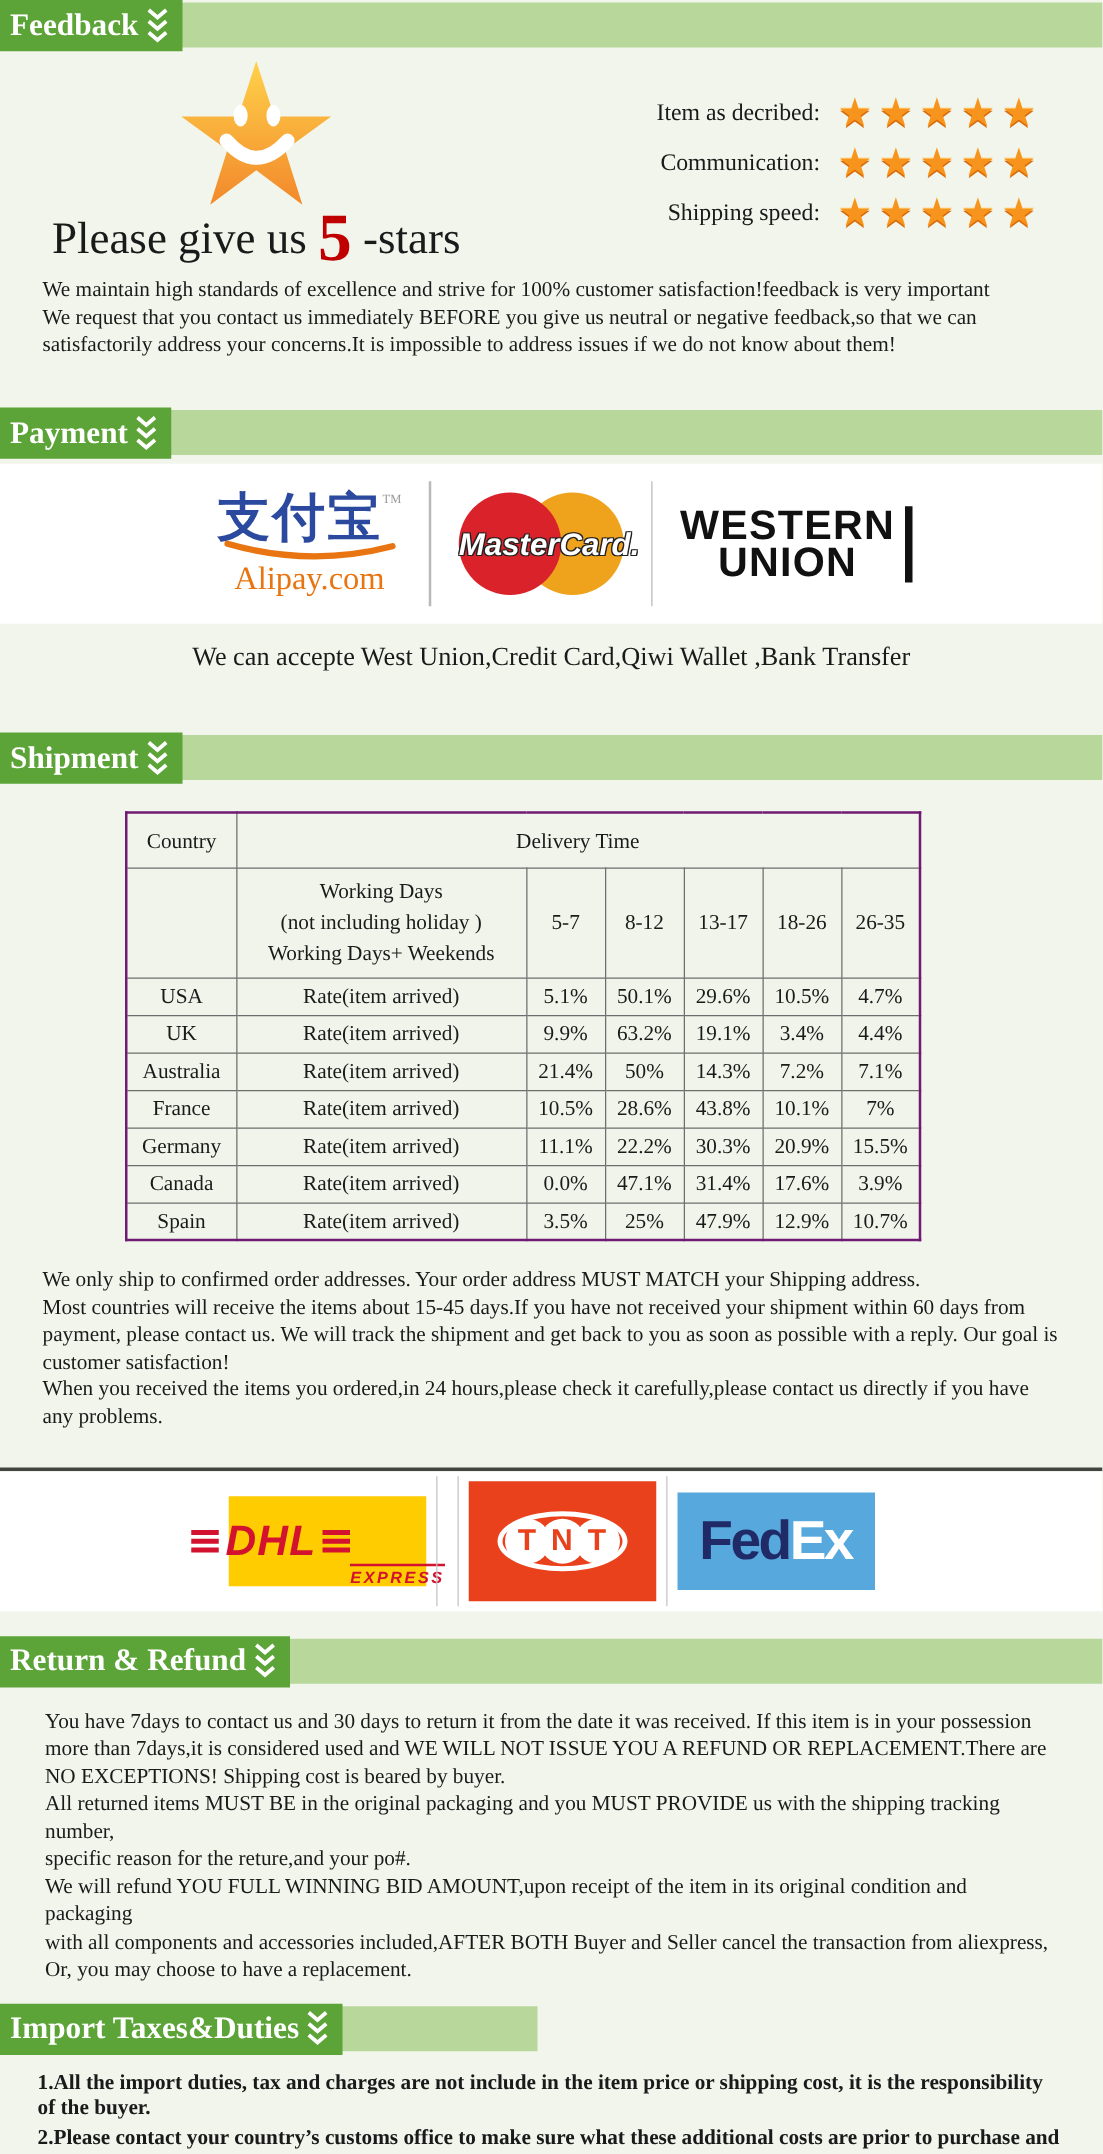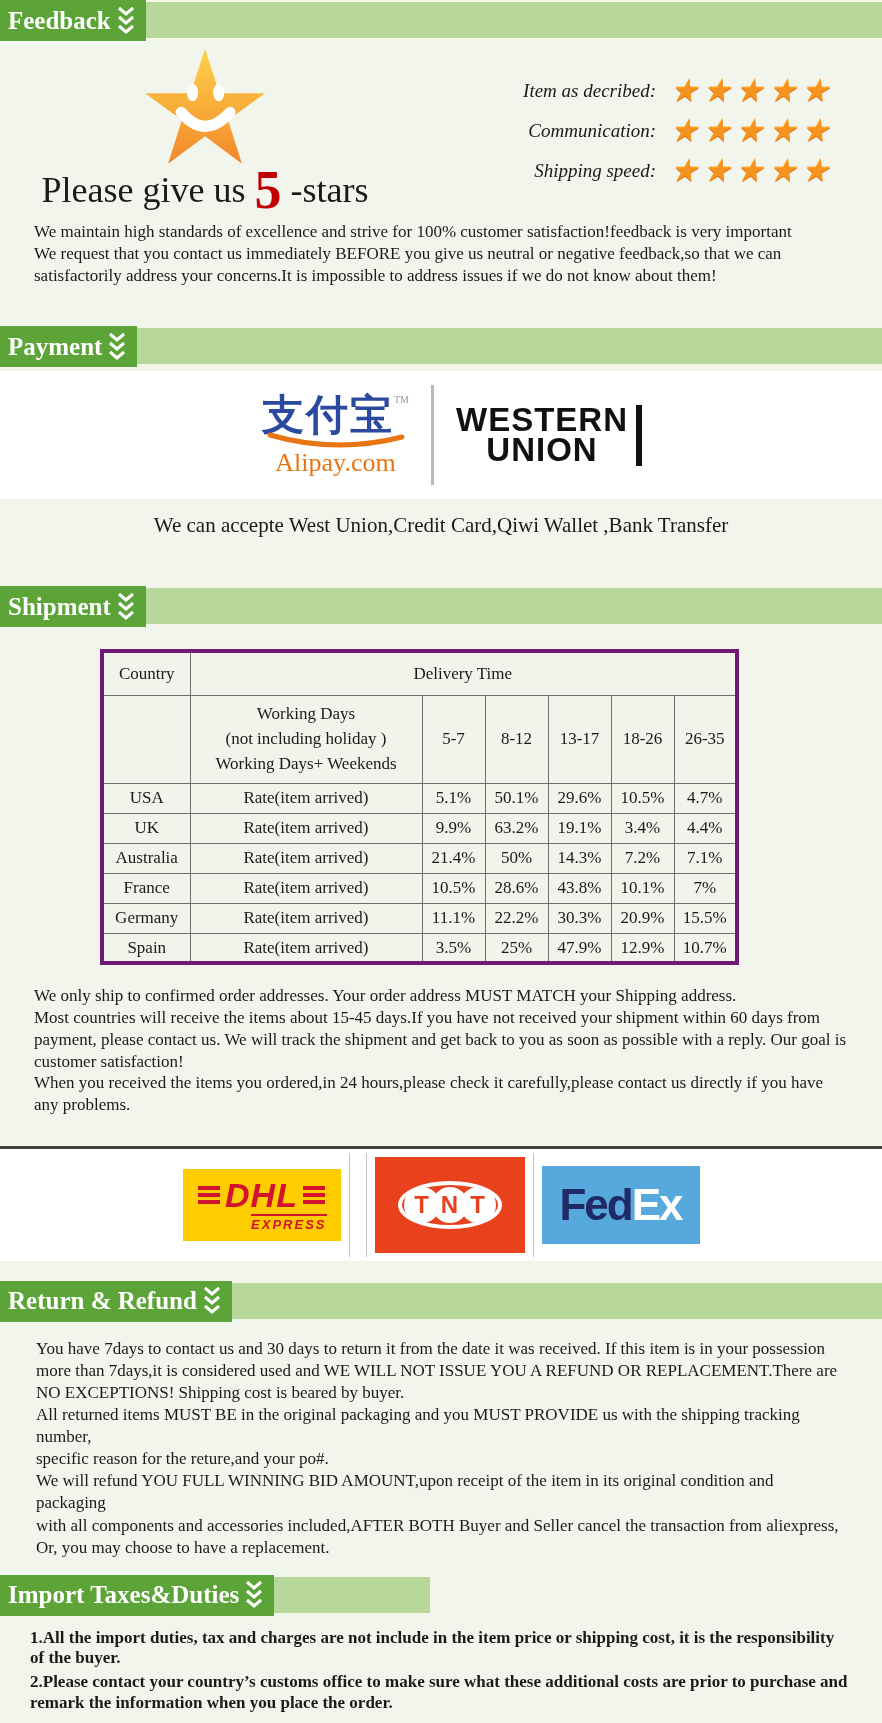--- a/index.html
+++ b/index.html
@@ -24,21 +24,21 @@
     font-size:25px; font-weight:bold;
   }
   .chev { width:20px; height:30px; display:block; }
 
   
   .fb-wrap { display:flex; justify-content:space-between; padding:4px 48px 0 40px; height:172px; }
   .fb-left { width:330px; text-align:center; }
   .smiley { display:block; margin:0 auto; }
   .slogan { font-size:36px; white-space:nowrap; margin-top:-6px; }
   .slogan .five { color:#c00000; font-size:54px; font-weight:bold; vertical-align:-6px; }
-  .ratings { margin-top:30px;font-style:italic; }
+  .ratings { margin-top:30px; }
   .rate-row { display:flex; align-items:center; justify-content:flex-end; margin-bottom:9px; }
   .rate-label { font-size:19px; margin-right:14px; }
   .stars { font-size:31px; letter-spacing:5px; color:#f7941d;
            text-shadow:0 1px 0 #d96c0a, 0 -1px 0 #ffc96b; line-height:1; white-space:nowrap; }
 
   .note { font-size:17px; line-height:1.28; margin:8px 34px 0 34px; white-space:pre-line; }
 
   
   .banner.payment { margin-top:40px; }
   .pay-row { background:#fff; margin-top:4px; height:128px; display:flex; align-items:center; justify-content:center; }
@@ -66,38 +66,38 @@
 
   .wu { flex-direction:column; border-right:6px solid #111; padding-right:8px; line-height:0.92; }
   .wu div { color:#111; font-weight:bold; font-size:33px; letter-spacing:1px; text-align:center; }
 
   .accept { text-align:center; font-size:21px; margin-top:14px; }
 
   
   .banner.shipment { margin-top:48px; }
   table.rates { border-collapse:collapse; margin:22px 0 0 100px; table-layout:fixed; background:#f0f4ea; }
   table.rates td { border:1px solid #6e6e6e; font-size:17px; text-align:center; padding:0 4px; }
-  table.rates { border:4px solid #701a75; }
+  table.rates { border:2px solid #701a75; }
   td.c-country { width:88px; }
   td.c-label { width:232px; }
   td.c-num { width:63px; }
   tr.h1 td { height:44px; }
   tr.h2 td { height:88px; }
   tr.data td { height:30px; }
   td.wd { text-align:left; padding-left:24px; white-space:pre-line; line-height:1.45; }
   td.num { text-align:right; padding-right:12px; }
 
   .divider { border:none; border-top:3px solid #44443e; margin-top:30px; }
 
   
   .courier-row { background:#fff; height:112px; display:flex; align-items:center; justify-content:center; }
   .cr-sep { width:1px; height:104px; background:#c4c4c4; margin:0 8px; }
   .logo-box { display:flex; align-items:center; justify-content:center; }
 
-  .dhl { width:158px; height:72px; background:#ffcc00; flex-direction:column; }
+  .dhl { width:158px; height:72px; background:#ffcc00; flex-direction:row; }
   .dhl-row { display:flex; align-items:center; gap:5px; }
   .dhl-stripes { display:flex; flex-direction:column; gap:3px; }
   .dhl-stripes span { display:block; height:4px; background:#d2122e; }
   .dhl-stripes.l span { width:22px; }
   .dhl-stripes.r span { width:22px; }
   .dhl-text { color:#d2122e; font-size:34px; font-weight:bold; font-style:italic; letter-spacing:1px; line-height:1; }
   .dhl-sub { color:#d2122e; font-size:13px; font-style:italic; font-weight:bold; letter-spacing:2px; align-self:flex-end; margin:2px 14px 0 0; border-top:2px solid #d2122e; padding-top:1px; }
 
   .cpost { width:150px; height:96px; background:#017e3f; gap:8px; }
   .cp-texts { display:flex; flex-direction:column; line-height:1.15; }
@@ -193,20 +193,27 @@
     <div>
       <span class="alipay-cn">支付宝</span><span class="alipay-tm">TM</span>
     </div>
     <svg class="alipay-swoosh" width="140" height="16" viewBox="0 0 140 16">
       <path d="M4 3 Q70 22 136 5" fill="none" stroke="#e87511" stroke-width="5" stroke-linecap="round"></path>
     </svg>
     <span class="alipay-domain">Alipay.com</span>
   </div>
   <div class="pay-sep"></div>
   <div class="pay-sep"></div>
+  <div class="pay-item">
+    <div class="mc">
+      <div class="mc-c mc-red"></div>
+      <div class="mc-c mc-yel"></div>
+      <div class="mc-text font-sans">MasterCard.</div>
+    </div>
+  </div>
   <div class="pay-sep"></div>
   <div class="pay-item wu font-sans">
     <div>WESTERN</div>
     <div>UNION</div>
   </div>
 </div>
 
 <p class="accept">We can accepte West Union,Credit Card,Qiwi Wallet ,Bank Transfer</p>
 
 <div class="banner shipment">
@@ -277,20 +284,29 @@
   <tr class="data">
     <td>Germany</td>
     <td>Rate(item arrived)</td>
     <td class="num">11.1%</td>
     <td class="num">22.2%</td>
     <td class="num">30.3%</td>
     <td class="num">20.9%</td>
     <td class="num">15.5%</td>
   </tr>
   <tr class="data">
+    <td>Canada</td>
+    <td>Rate(item arrived)</td>
+    <td class="num">0.0%</td>
+    <td class="num">47.1%</td>
+    <td class="num">31.4%</td>
+    <td class="num">17.6%</td>
+    <td class="num">3.9%</td>
+  </tr>
+  <tr class="data">
     <td>Spain</td>
     <td>Rate(item arrived)</td>
     <td class="num">3.5%</td>
     <td class="num">25%</td>
     <td class="num">47.9%</td>
     <td class="num">12.9%</td>
     <td class="num">10.7%</td>
   </tr>
 </tbody>
   </table>

